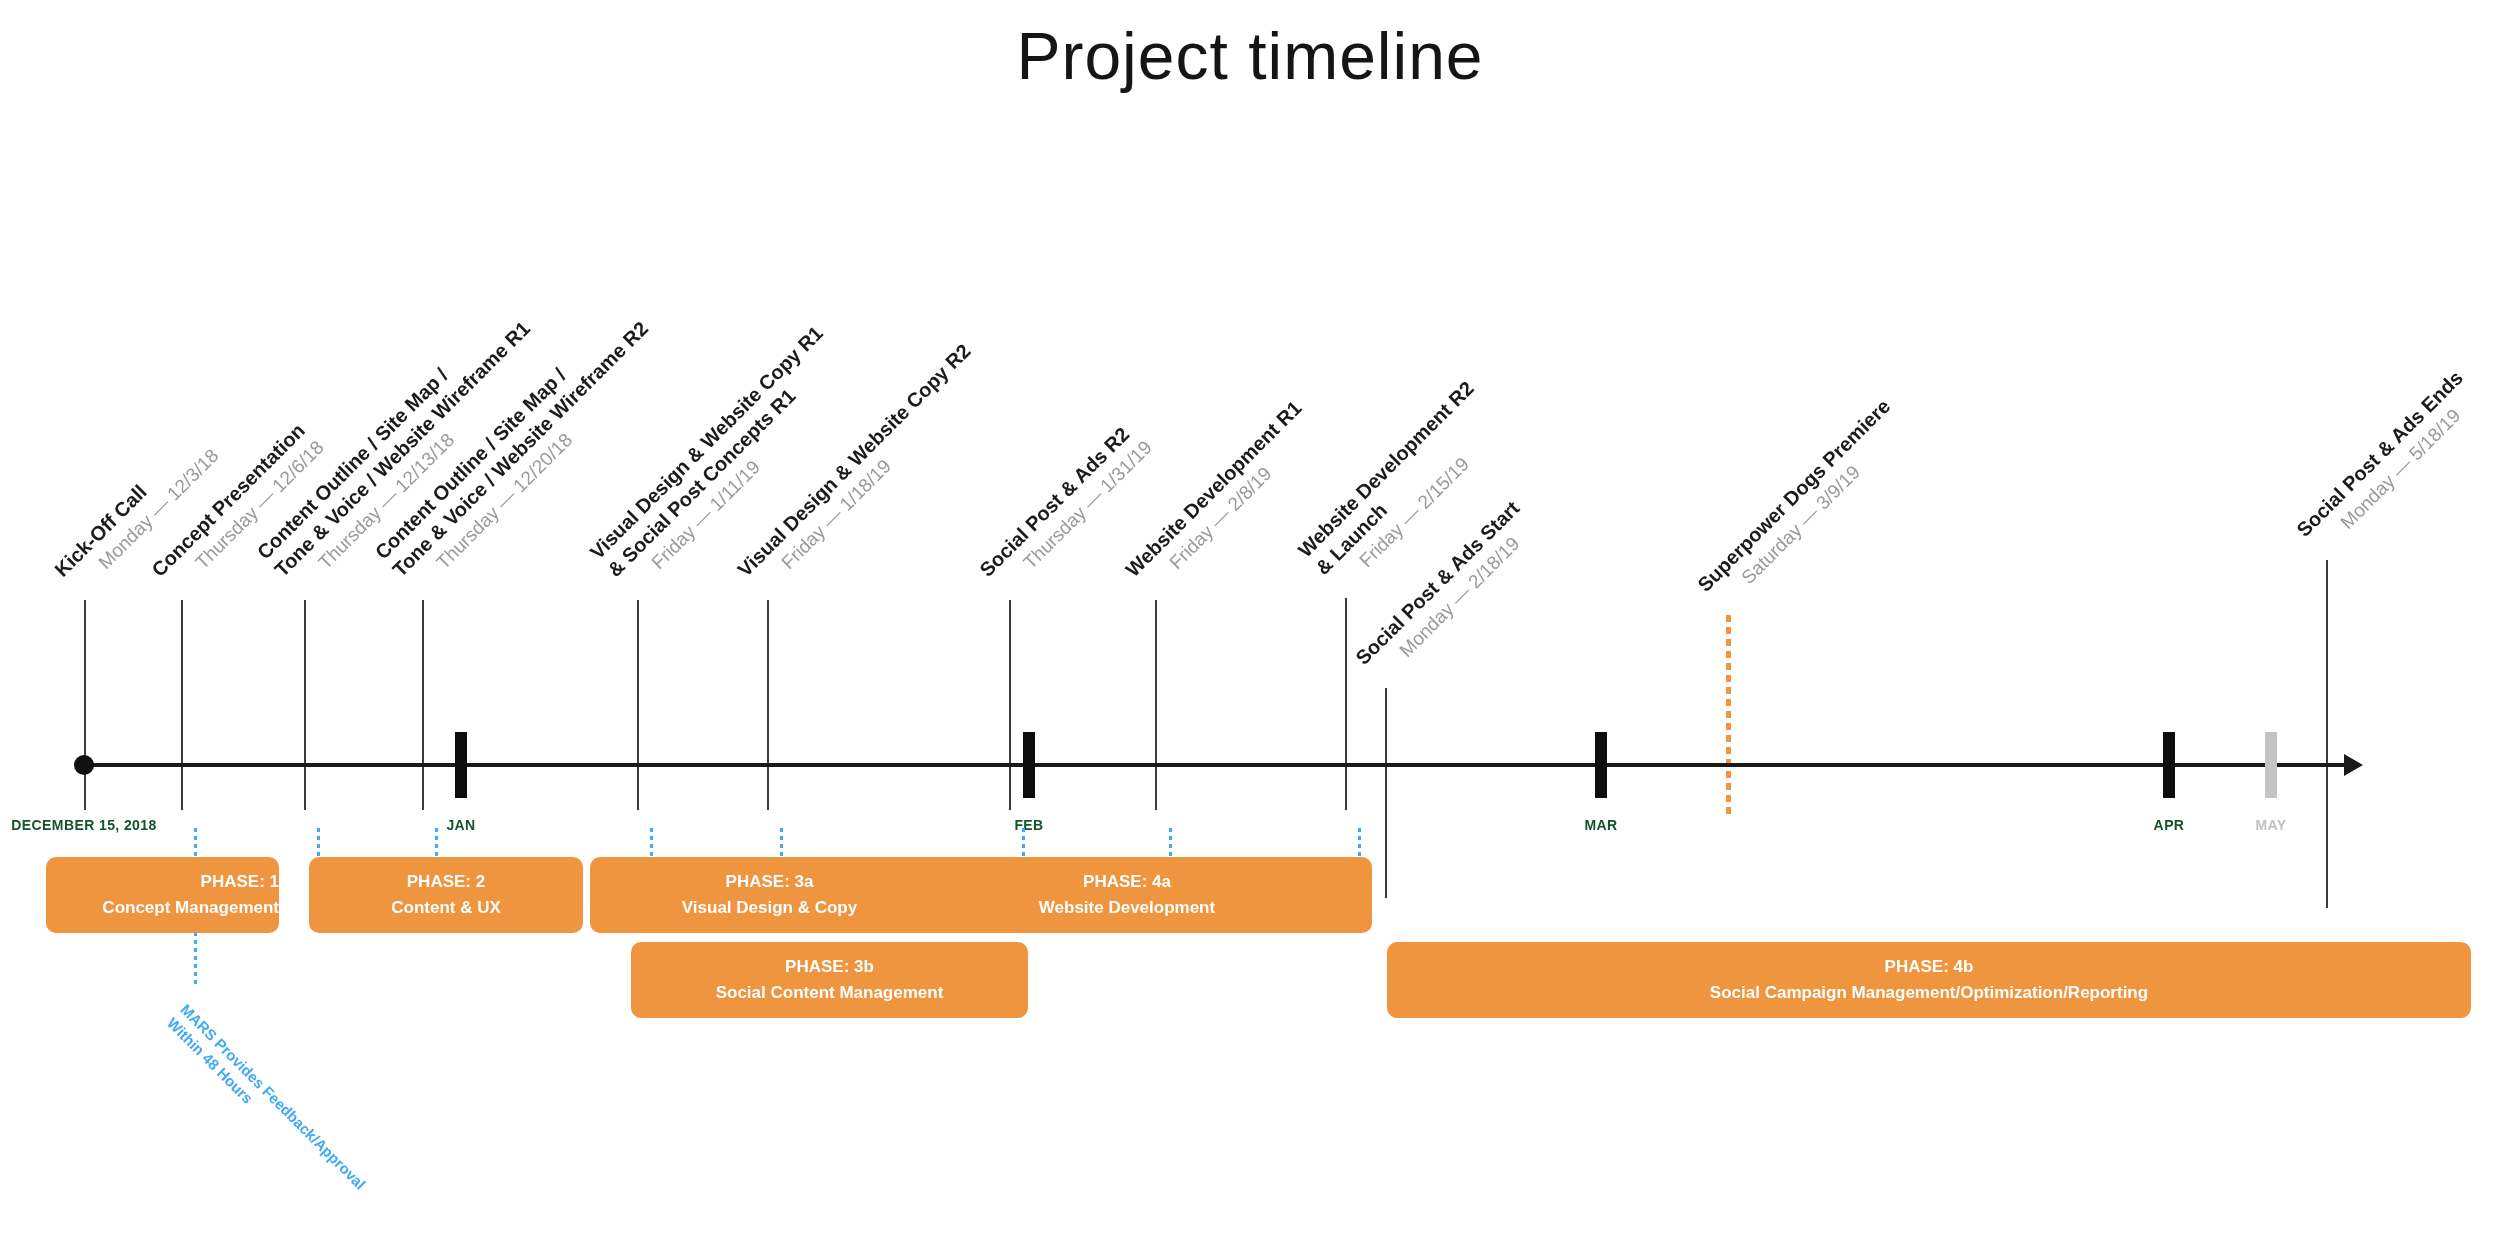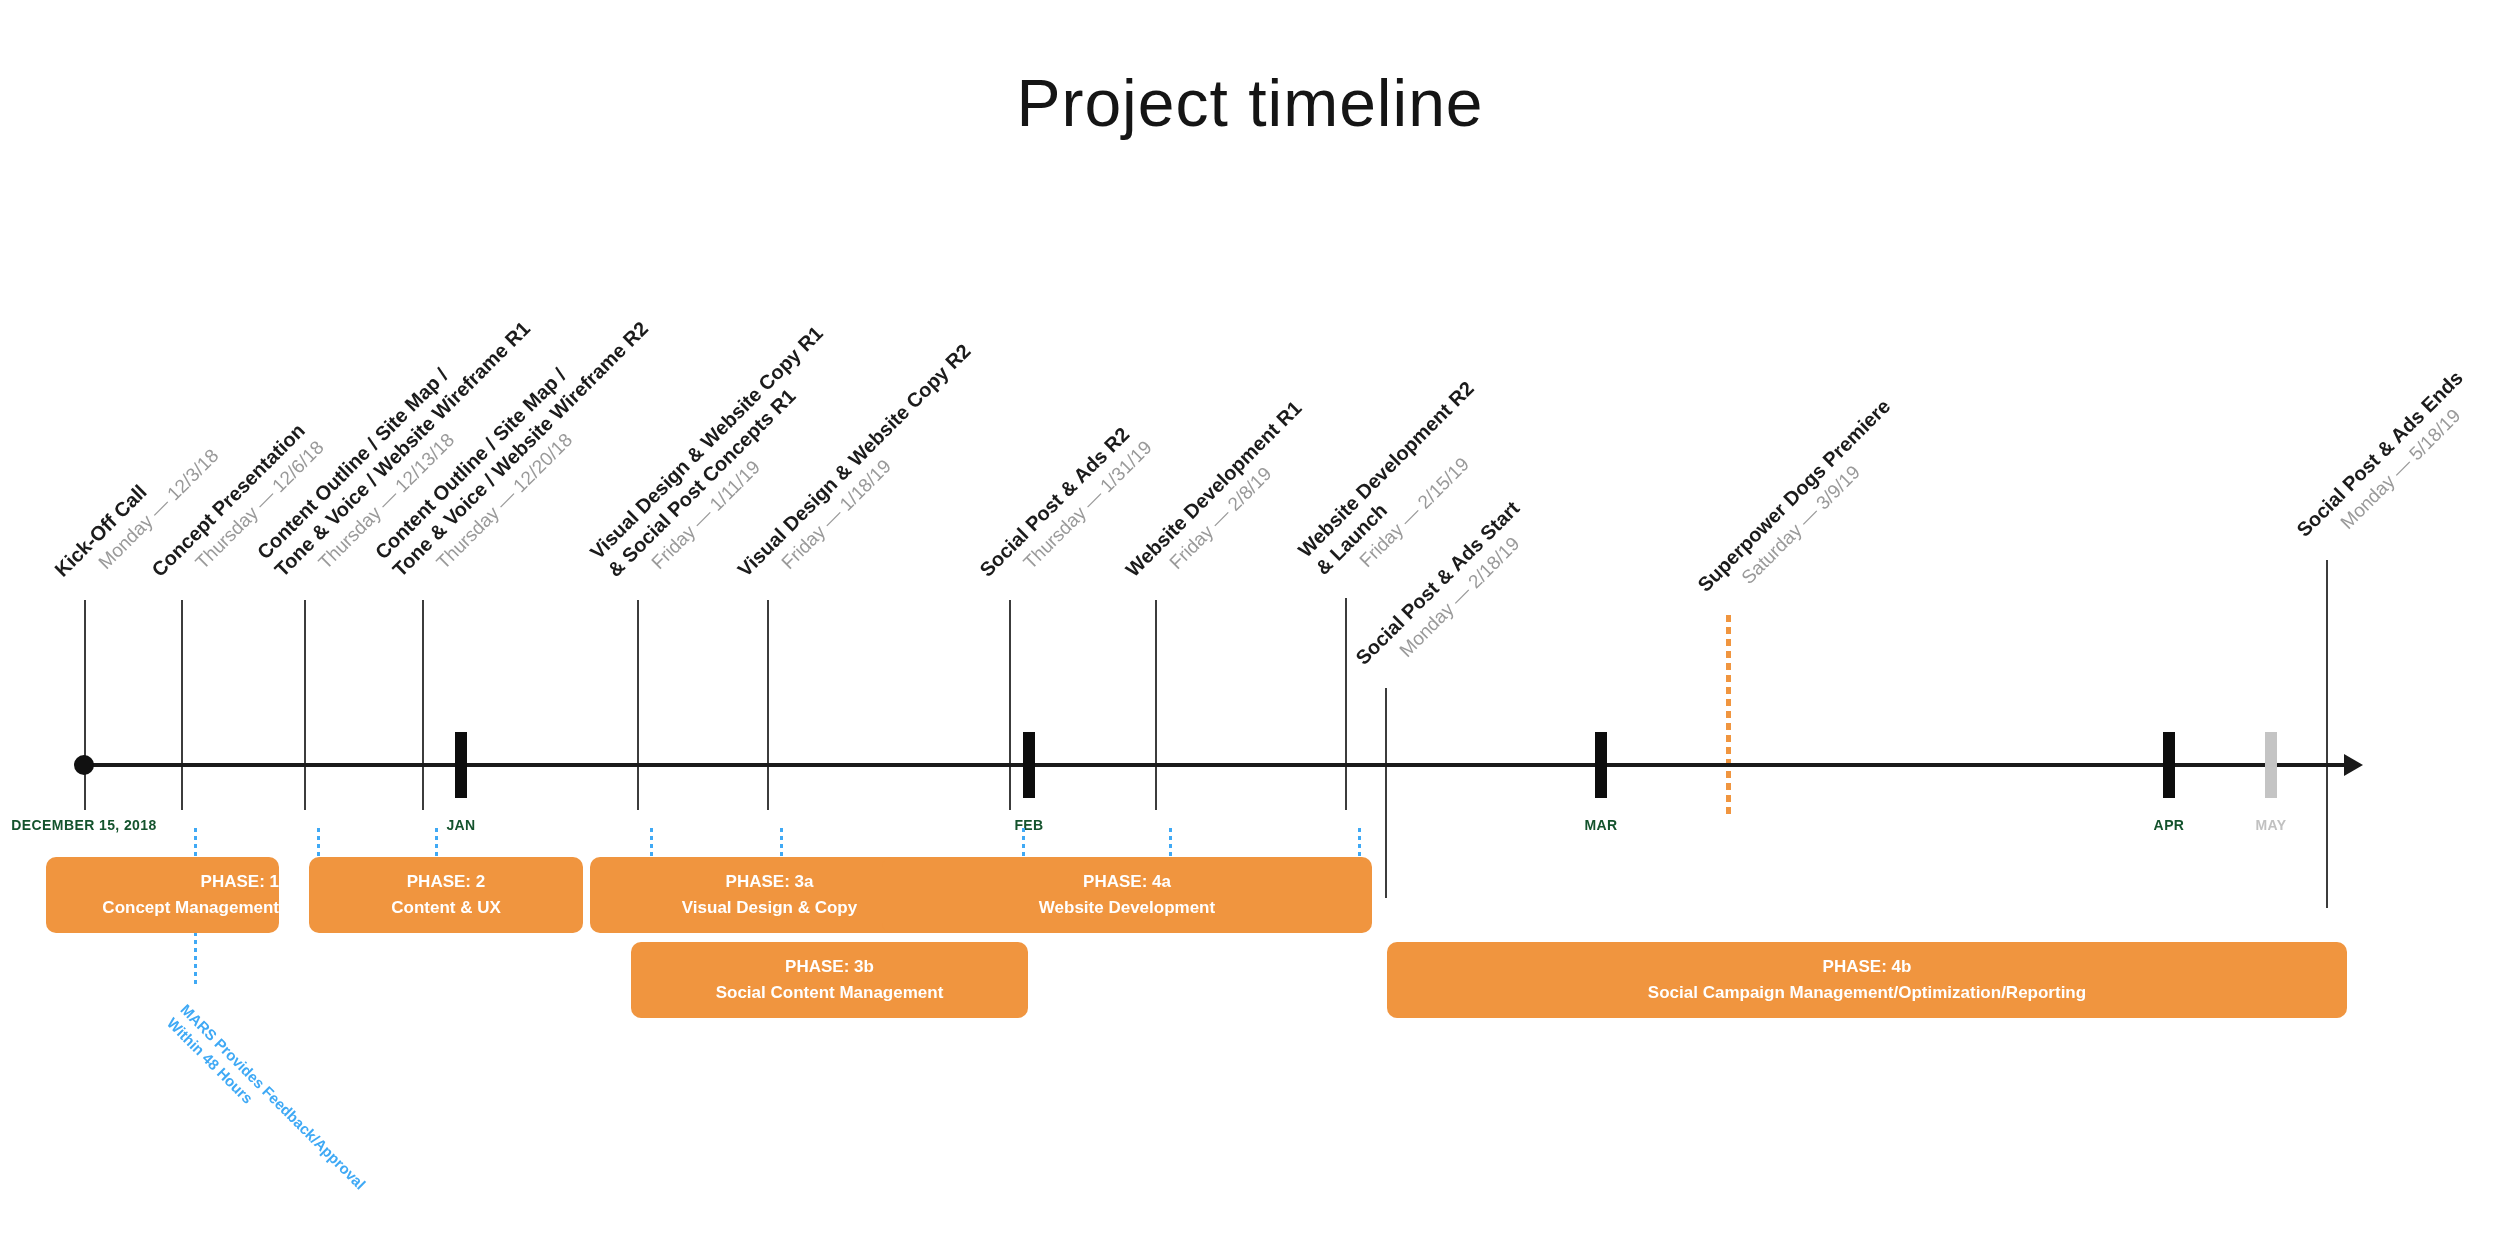--- a/index.html
+++ b/index.html
@@ -2,21 +2,21 @@
 <html><head>
 <meta charset="utf-8">
 <style>
   html,body{margin:0;padding:0;}
   body{
     width:2500px;height:1253px;position:relative;background:#ffffff;
     font-family:"Liberation Sans", sans-serif;overflow:hidden;
   }
   .page-title{
     position:absolute;left:0;right:0;top:18px;text-align:center;
-    font-size:66px;font-weight:300;letter-spacing:1px;color:#151515;margin-top:47px;
+    font-size:66px;font-weight:300;letter-spacing:1px;color:#151515;
   }
   
   .axis{position:absolute;left:76px;top:763px;width:2269px;height:4px;background:#1a1a1a;}
   .axis-arrow{
     position:absolute;left:2344px;top:754px;width:0;height:0;
     border-top:11px solid transparent;border-bottom:11px solid transparent;
     border-left:19px solid #1a1a1a;
   }
   .start-dot{position:absolute;left:74px;top:755px;width:20px;height:20px;border-radius:50%;background:#111;}
   
@@ -198,21 +198,21 @@
 </div>
 <div class="phase" style="left:882px;top:857px;width:490px;">
   <div class="p-title">PHASE: 4a</div>
   <div class="p-sub">Website Development</div>
 </div>
 
 <div class="phase" style="left:631px;top:942px;width:397px;">
   <div class="p-title">PHASE: 3b</div>
   <div class="p-sub">Social Content Management</div>
 </div>
-<div class="phase" style="left:1387px;top:942px;width:960px;">
+<div class="phase" style="left:1387px;top:942px;width:1084px;">
   <div class="p-title">PHASE: 4b</div>
   <div class="p-sub">Social Campaign Management/Optimization/Reporting</div>
 </div>
 
 <div class="note-anchor" style="left:190px;top:1000px;">
   <div class="note-rot">
     <div>MARS Provides Feedback/Approval</div>
     <div>Within 48 Hours</div>
   </div>
 </div>

